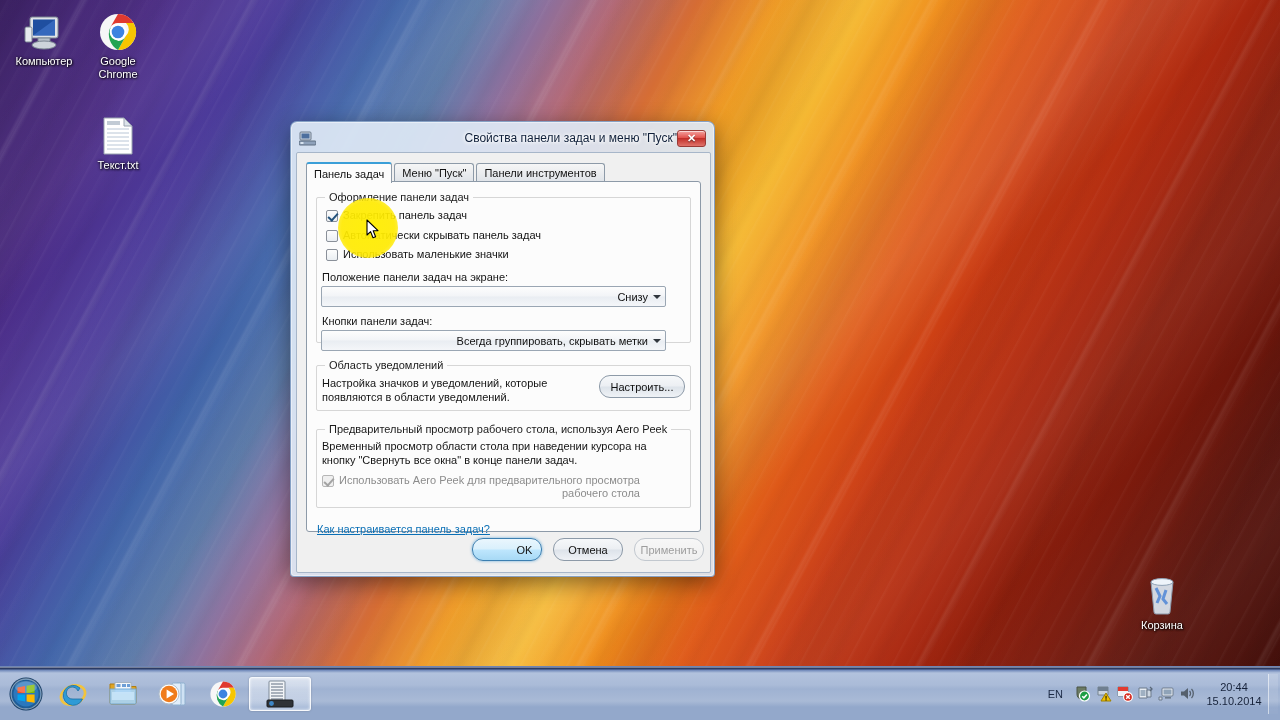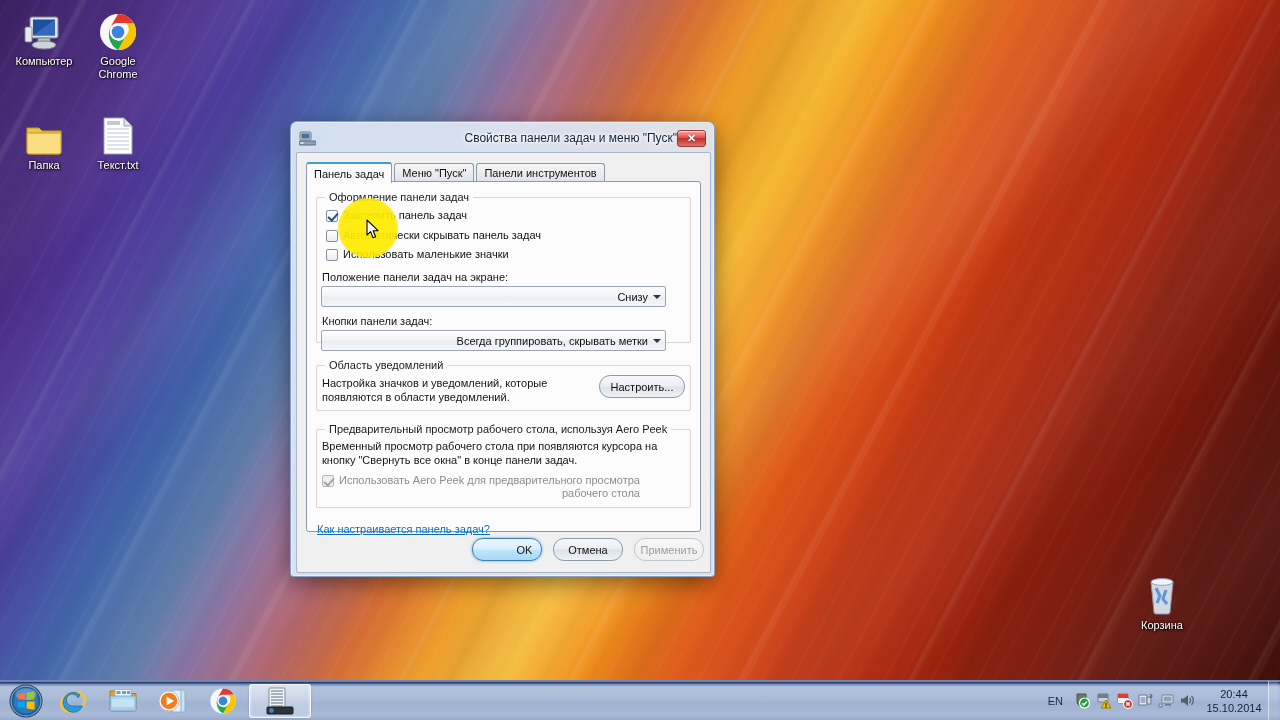--- a/index.html
+++ b/index.html
@@ -98,21 +98,21 @@
   .desk-icon .cap {
     font-size: 11px; line-height: 13px;
     color: #ffffff;
     text-shadow: 0 0 3px rgba(0,0,0,0.95), 1px 1px 2px rgba(0,0,0,0.9);
     word-wrap: break-word;
   }
 
   
   #taskbar {
     position: absolute; left: 0; bottom: 0;
-    width: 1280px; height: 40px;
+    width: 1280px; height: 54px;
     z-index: 40;
     background: linear-gradient(to bottom,
         #2c3b63 0px, #2c3b63 2px,
         #6d86b8 3px,
         #b2c2dd 6px,
         #aabbd8 18px,
         #9fb2d2 22px,
         #a9bad6 34px,
         #93a8cb 40px);
     border-top: 1px solid #6f85b4;
@@ -422,29 +422,20 @@
         <rect x="9" y="5.5" width="22" height="16" fill="#1f4fa0"></rect>
         <polygon points="9,21.5 31,5.5 31,21.5" fill="#3f74c9" opacity="0.7"></polygon>
         <rect x="14" y="24" width="12" height="4" fill="#b9c1ca" stroke="#7a8592"></rect>
         <ellipse cx="20" cy="31" rx="12" ry="4" fill="#cdd4db" stroke="#7a8592"></ellipse>
         <rect x="1" y="13" width="7" height="15" rx="1.5" fill="#e6eaee" stroke="#7a8592"></rect>
       </svg>
     </div>
     <div class="cap">Компьютер</div>
   </div>
 
-  <div class="desk-icon" style="left:6px; top:112px;">
-    <div class="glyph">
-      <svg width="40" height="36" viewBox="0 0 40 36">
-        <path d="M3 8 h12 l3 3 h19 v21 a2 2 0 0 1 -2 2 h-30 a2 2 0 0 1 -2 -2 Z" fill="#f0c243" stroke="#c19a22"></path>
-        <path d="M3 13 h34 v19 a2 2 0 0 1 -2 2 h-30 a2 2 0 0 1 -2 -2 Z" fill="#fbdd82" stroke="#c19a22"></path>
-      </svg>
-    </div>
-    <div class="cap">Папка</div>
-  </div>
 
   <div class="desk-icon" style="left:80px; top:112px;">
     <div class="glyph">
       <svg width="34" height="40" viewBox="0 0 34 40">
         <path d="M3 2 h20 l8 8 v28 h-28 Z" fill="#ffffff" stroke="#9aa4b0"></path>
         <path d="M23 2 l8 8 h-8 Z" fill="#dce3ea" stroke="#9aa4b0"></path>
         <g stroke="#b9c6d6" stroke-width="1">
           <line x1="6" y1="13" x2="28" y2="13"></line>
             <line x1="6" y1="17" x2="28" y2="17"></line>
           <line x1="6" y1="21" x2="28" y2="21"></line>
@@ -534,21 +525,21 @@
 
         <div class="group" style="left:9px; top:183px; right:9px; height:46px;">
           <div class="legend">Область уведомлений</div>
           <div class="lbl" style="left:5px; top:10px;">Настройка значков и уведомлений, которые</div>
           <div class="lbl" style="left:5px; top:24px;">появляются в области уведомлений.</div>
           <div class="btn" style="right:5px; top:9px; width:86px;">Настроить...</div>
         </div>
 
         <div class="group" style="left:9px; top:247px; right:9px; height:79px;">
           <div class="legend">Предварительный просмотр рабочего стола, используя Aero Peek</div>
-          <div class="lbl" style="left:5px; top:9px;">Временный просмотр рабочего стола при появляются курсора на</div>
+          <div class="lbl" style="left:5px; top:9px;">Временный просмотр области стола при наведении курсора на</div>
           <div class="lbl" style="left:5px; top:23px;">кнопку "Свернуть все окна" в конце панели задач.</div>
 
           <div class="chkrow" style="left:5px; top:44px; width:330px;">
             <span class="chkbox checked disabled"></span>
             <span>
               <span class="chklabel disabled" style="display:block;">Использовать Aero Peek для предварительного просмотра</span>
               <span class="chklabel disabled" style="display:block;">рабочего стола</span>
             </span>
           </div>
         </div>

